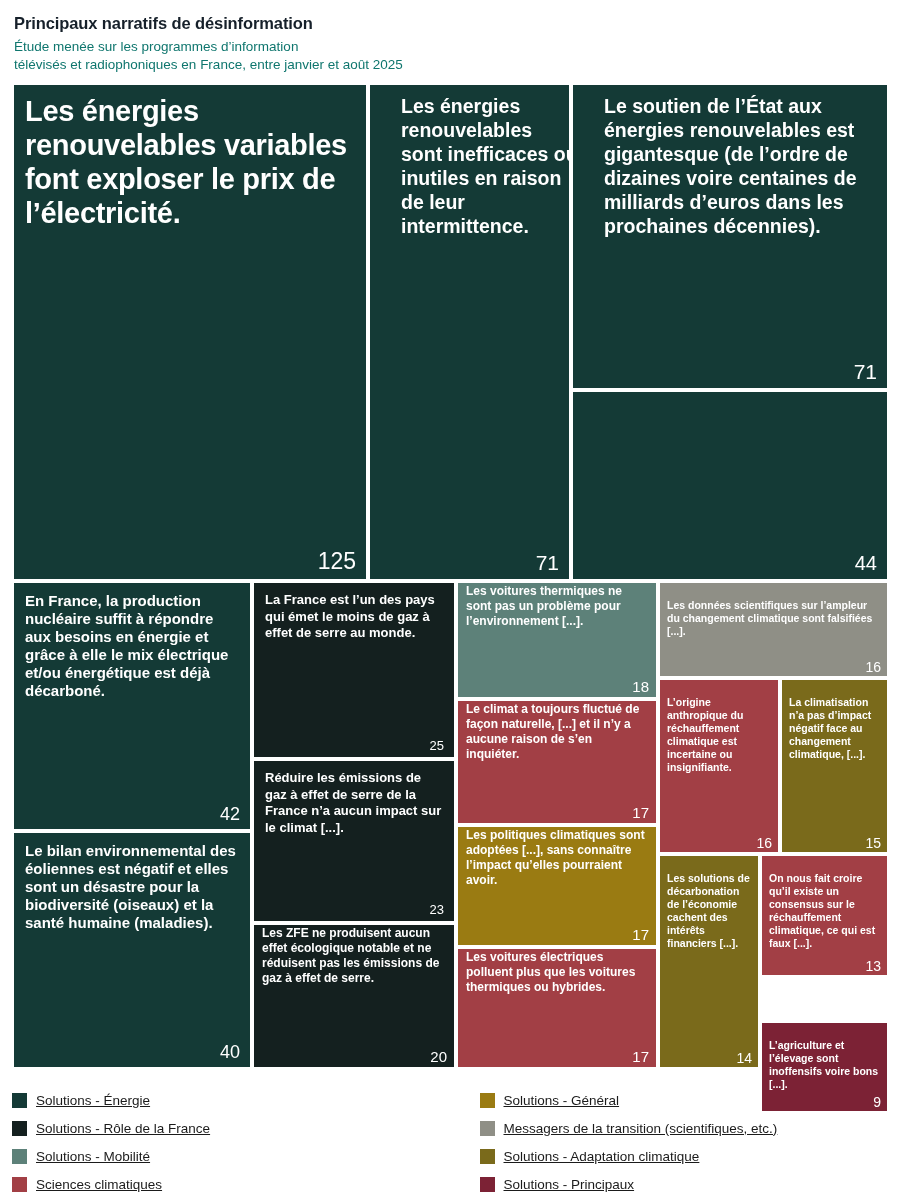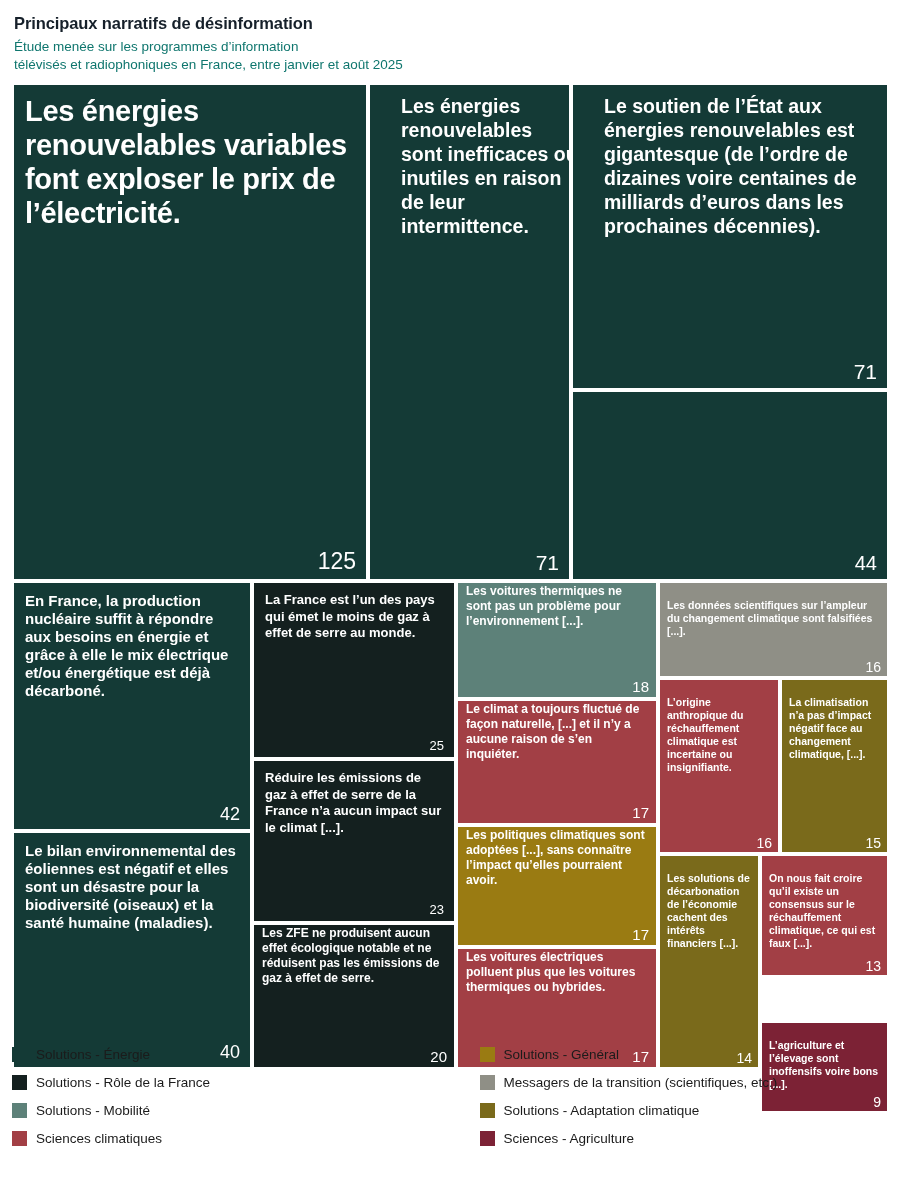--- a/index.html
+++ b/index.html
@@ -84,24 +84,25 @@
   .t-xs .label { font-size: 12px; line-height: 15px; padding: 1px 8px 0 8px; }
   .t-xs .value { font-size: 15px; right: 7px; bottom: 2px; }
 
   .t-xxs .label { font-size: 10.5px; line-height: 13px; padding: 16px 7px 0 7px; }
   .t-xxs .value { font-size: 14px; right: 6px; bottom: 1px; }
 
   
   .legend {
     position: absolute;
     left: 12px;
-    top: 1040px;
+    top: 1086px;
     width: 877px;
     display: flex;
     flex-wrap: wrap;
+    text-decoration: underline;
   }
   .legend-col {
     width: 50%;
     box-sizing: border-box;
   }
   .legend-col:nth-child(2) { padding-left: 29px; text-align: center; }
   .legend-item {
     display: flex;
     align-items: center;
     height: 28px;
@@ -254,18 +255,18 @@
       <div class="legend-item">
         <span class="swatch" style="background:#8f8f86;"></span>
         <span class="legend-label">Messagers de la transition (scientifiques, etc.)</span>
       </div>
       <div class="legend-item">
         <span class="swatch" style="background:#7a6a1b;"></span>
         <span class="legend-label">Solutions - Adaptation climatique</span>
       </div>
       <div class="legend-item">
         <span class="swatch" style="background:#7c2235;"></span>
-        <span class="legend-label">Sciences - Agriculture</span>
+        <span class="legend-label">Solutions - Principaux</span>
       </div>
     </div>
   </div>
 
 </div>
 
 </body></html>

